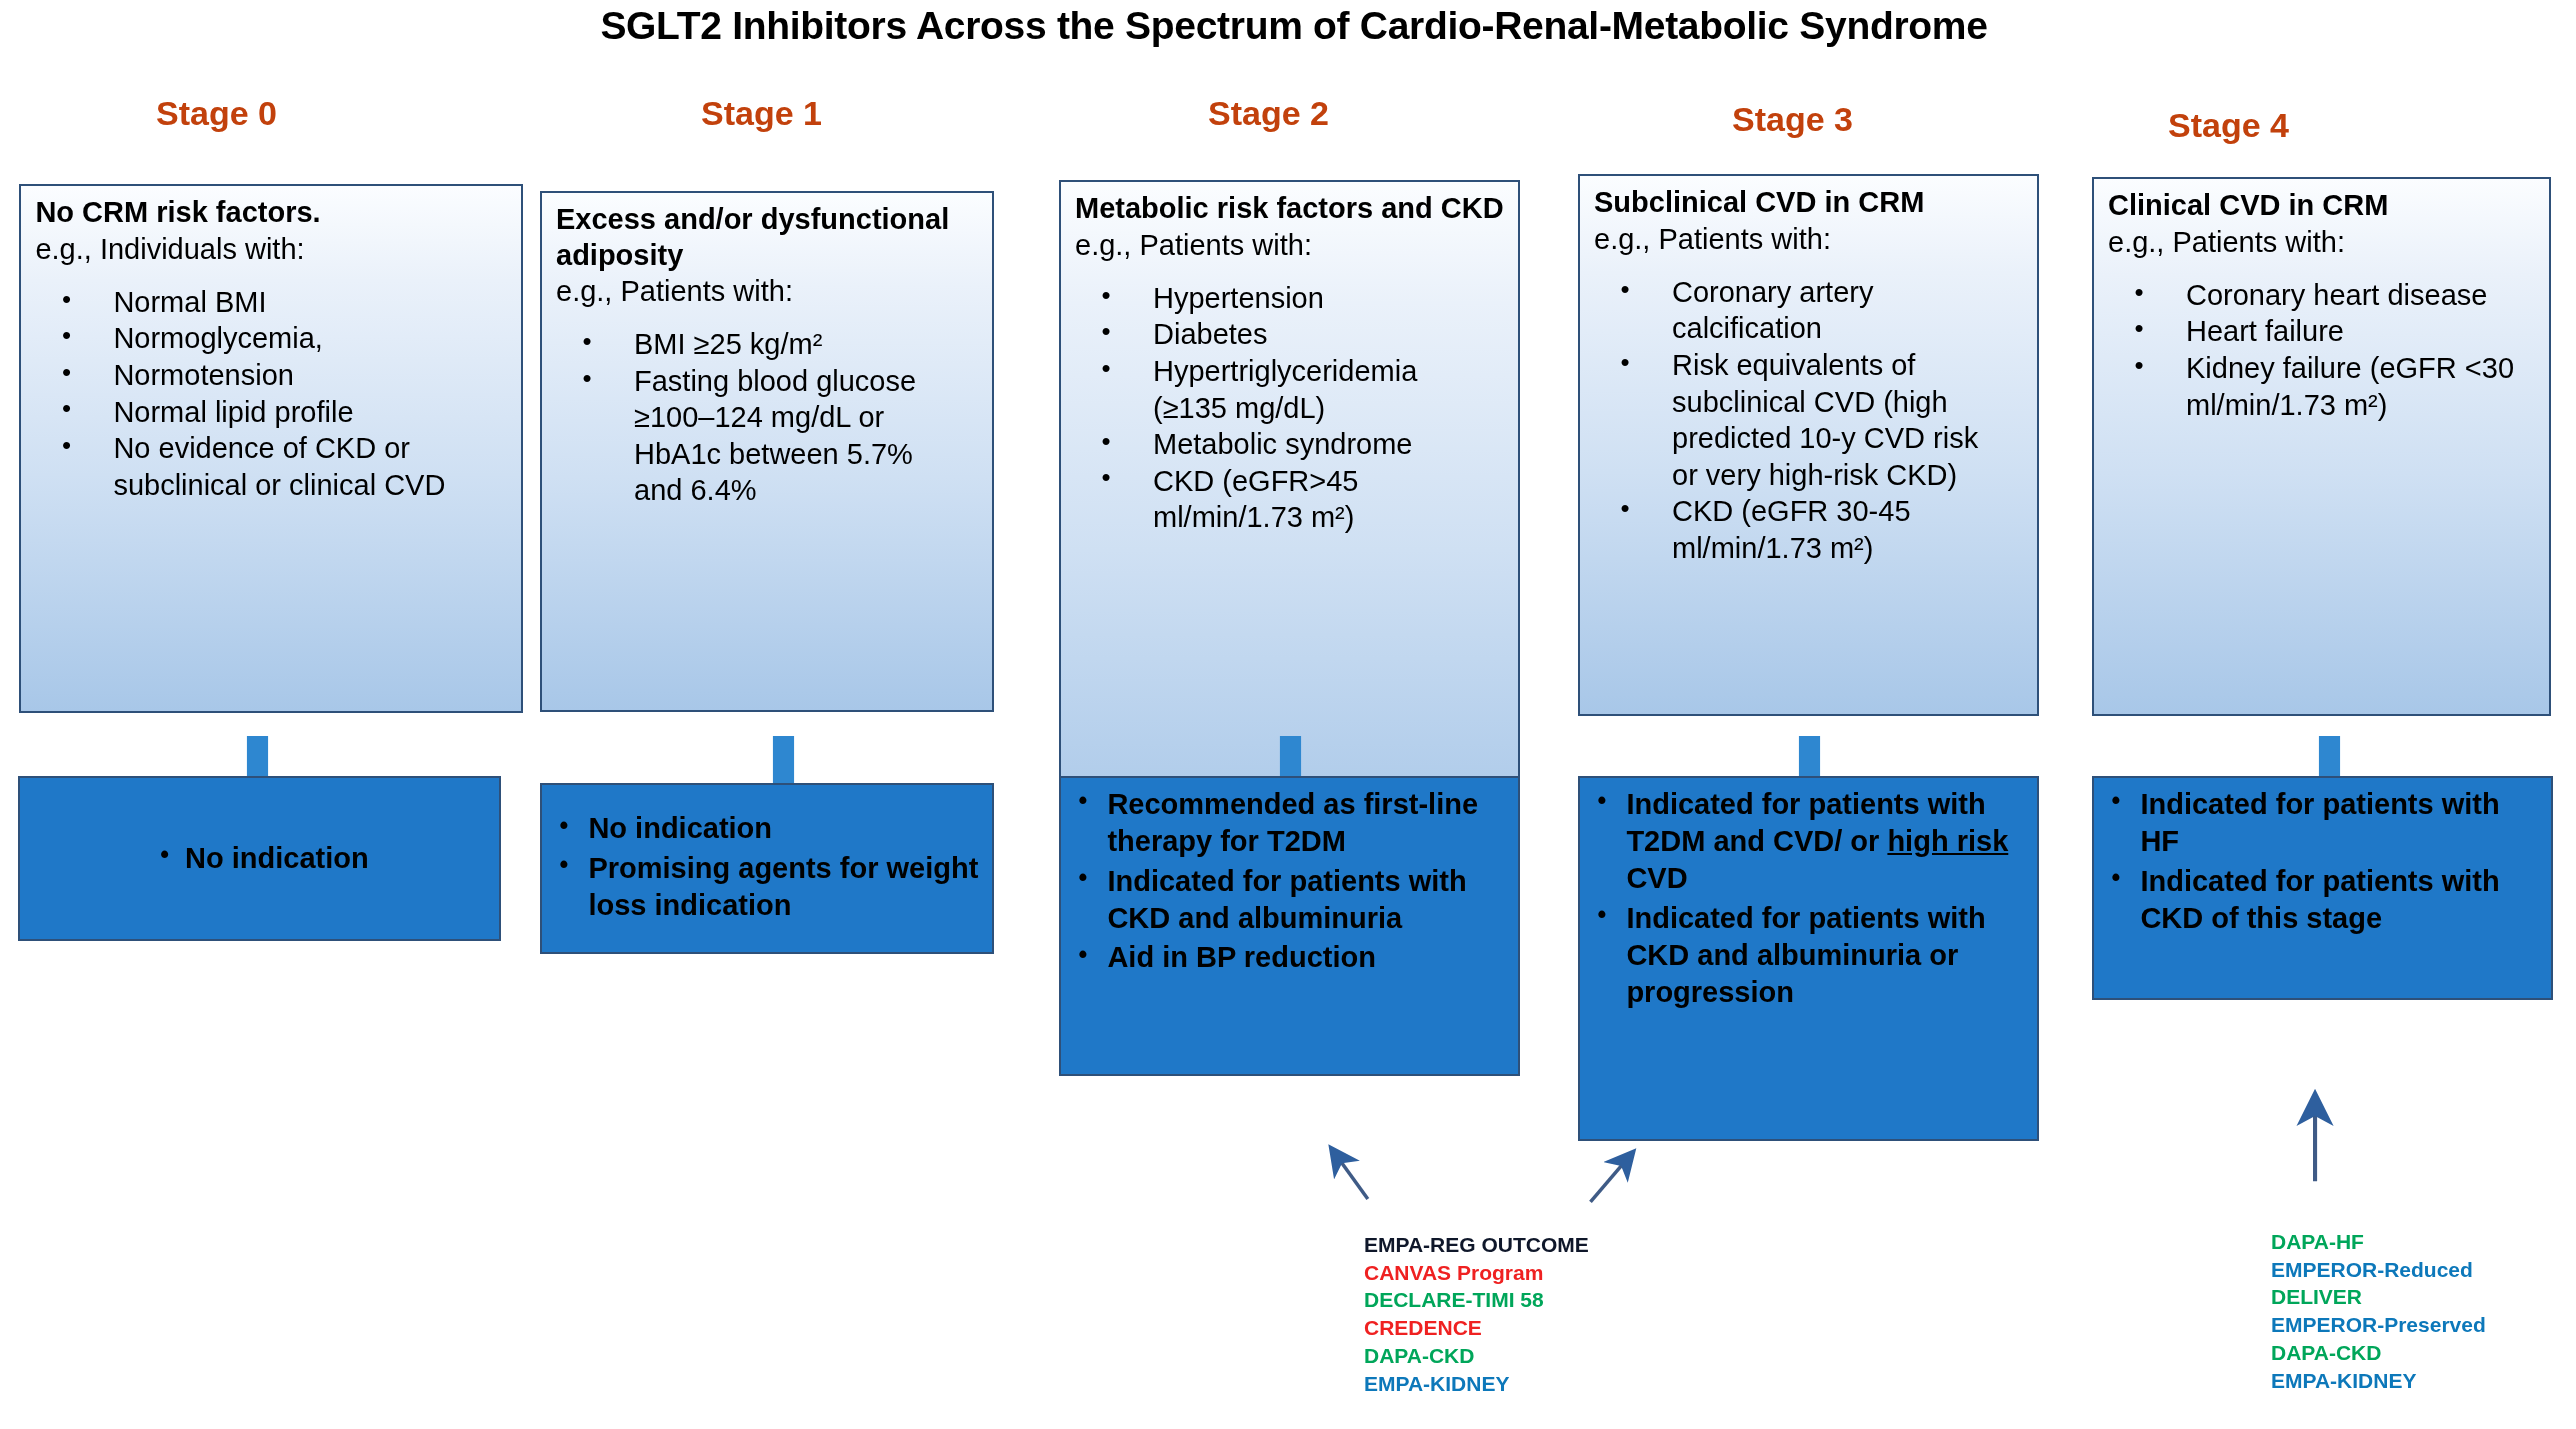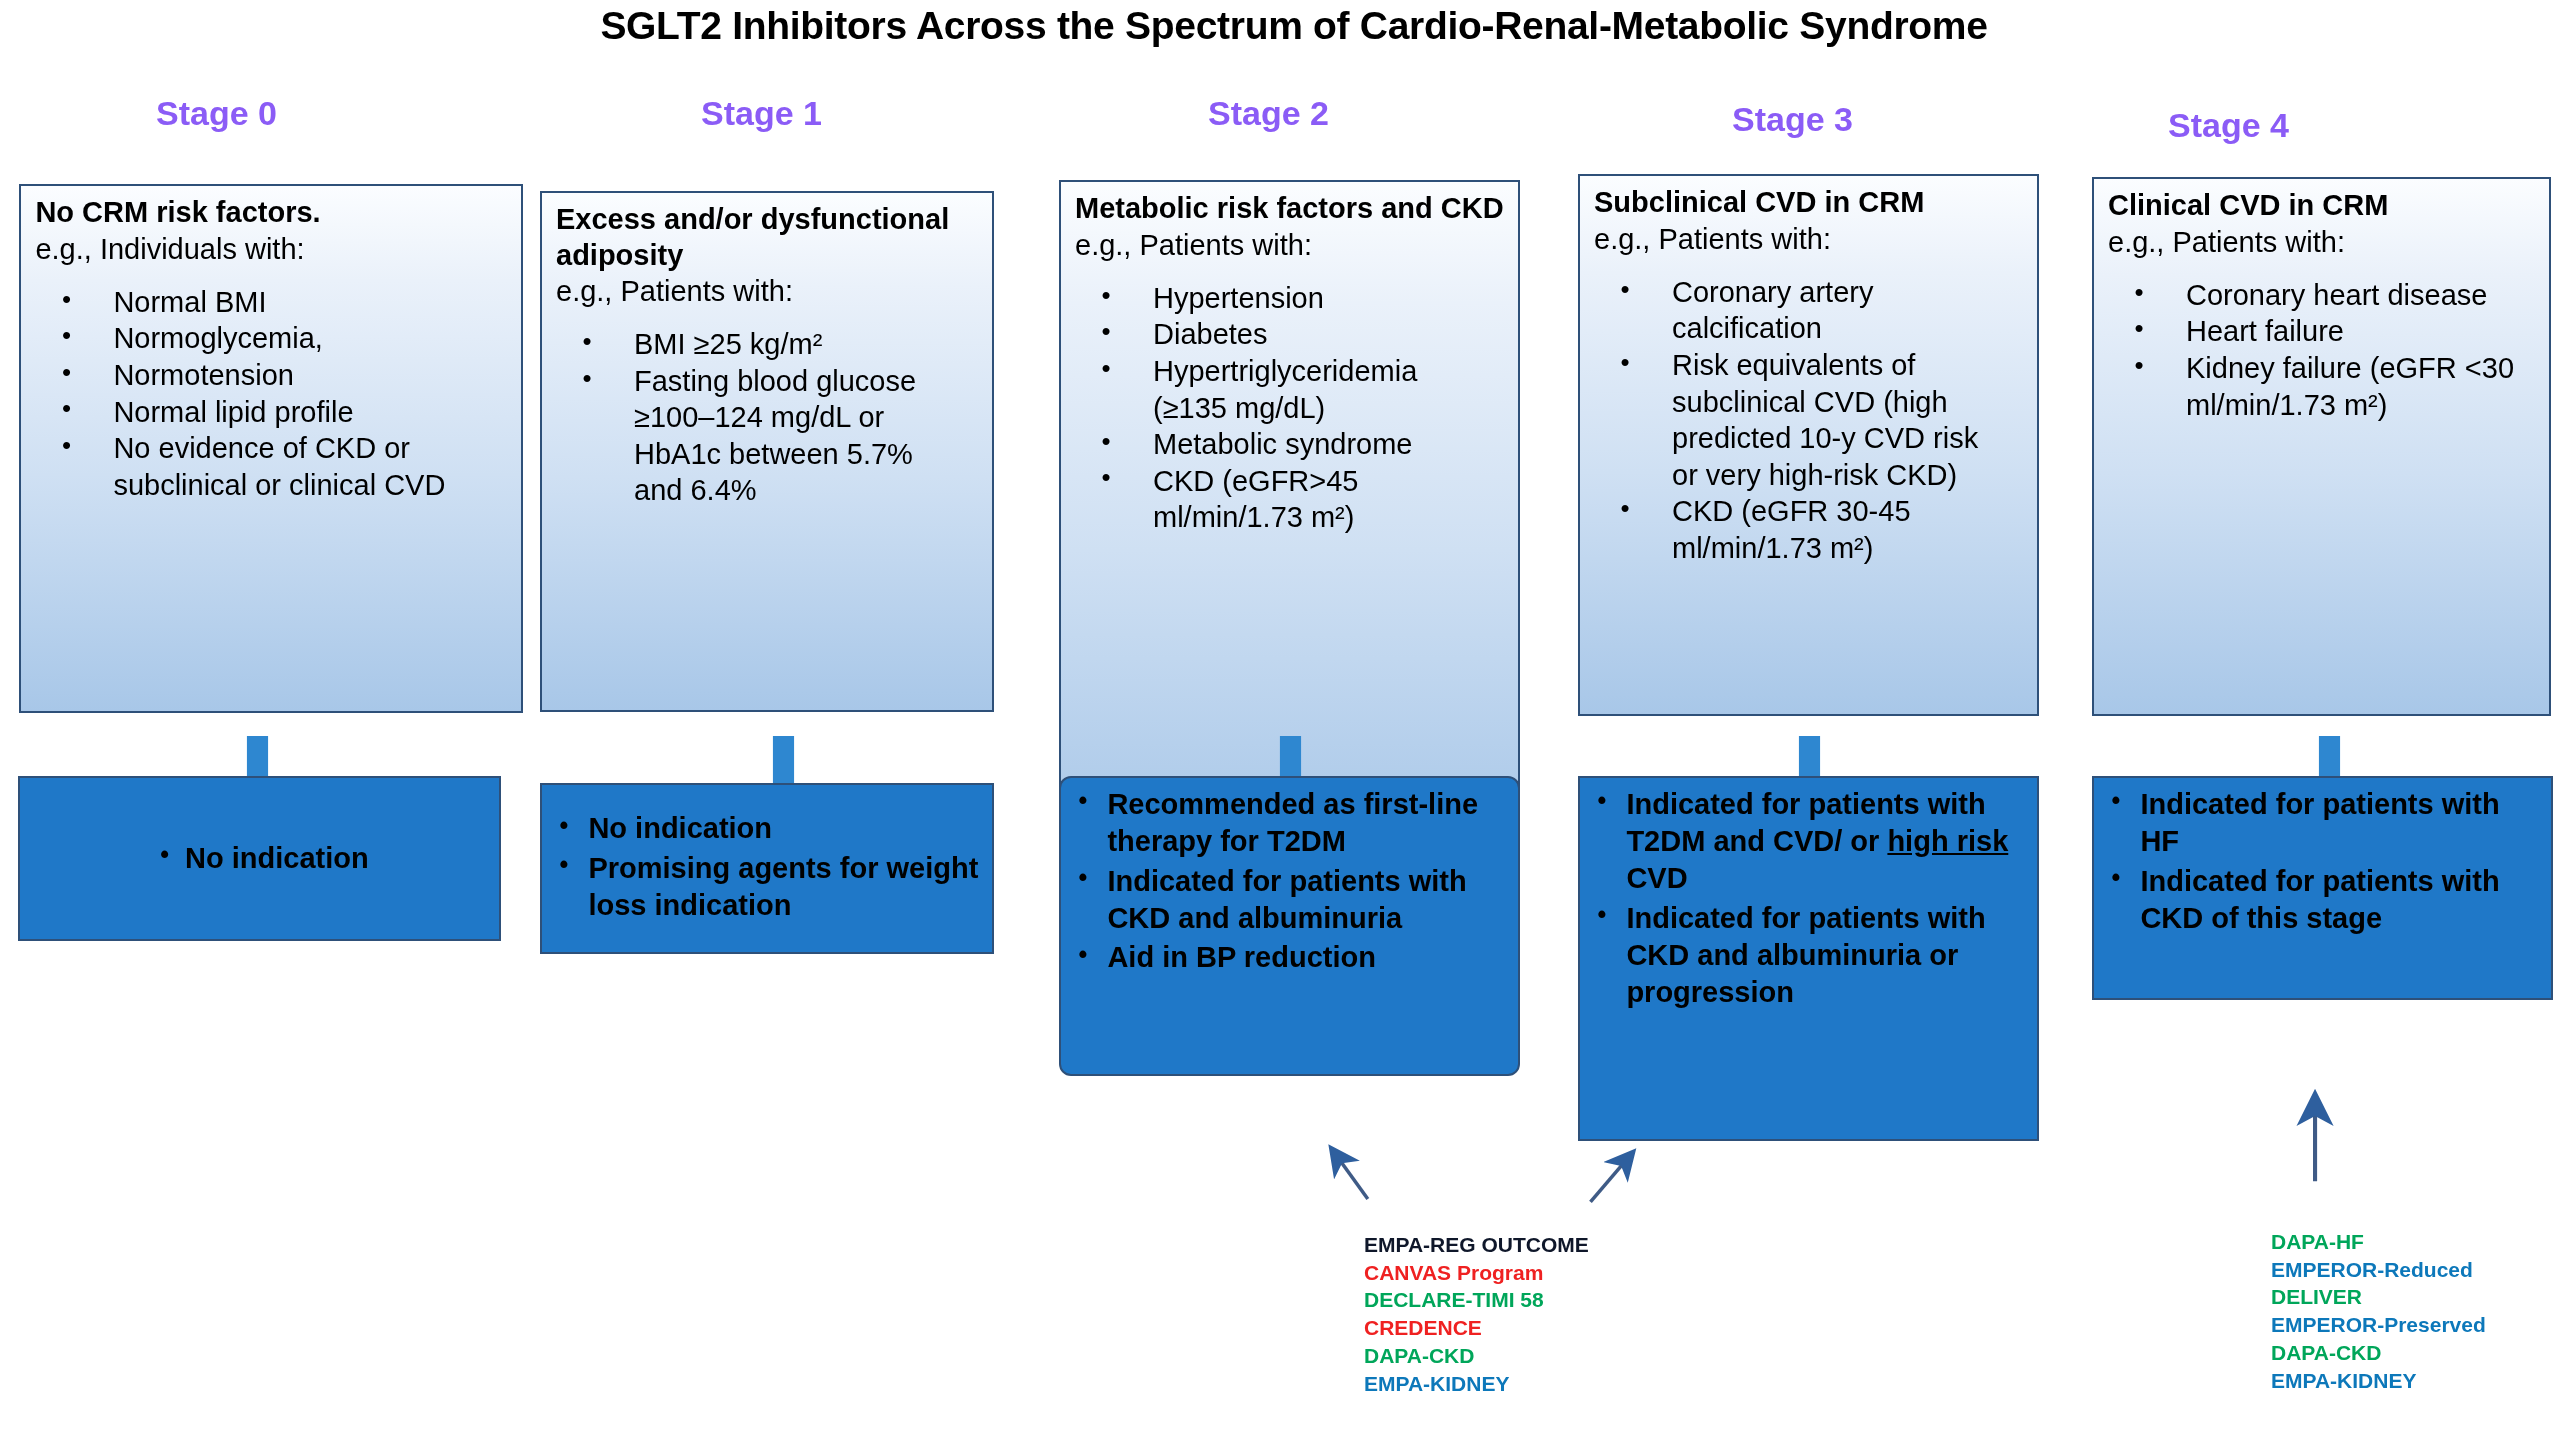--- a/index.html
+++ b/index.html
@@ -31,21 +31,21 @@
     font-weight: bold;
     letter-spacing: -0.3px;
     color: #000000;
   }
 
   
   .stage-header {
     position: absolute;
     font-size: 34px;
     font-weight: bold;
-    color: #8b5cf6;
+    color: #c2410c;
     white-space: nowrap;
   }
 
   
   .crit-box {
     position: absolute;
     box-sizing: border-box;
     border: 2.4px solid #2e5079;
     background: linear-gradient(to bottom, #fbfdff 0%, #eaf1fa 18%, #cfe0f3 55%, #a8c7e8 100%);
     padding: 9.4px 11.8px 5.9px 14px;
@@ -243,21 +243,21 @@
     </ul>
   </div>
 
   <div class="ind-box" style="left: 540px; top: 783px; width: 454px; height: 171px;">
     <ul class="ind-list">
       <li>No indication</li>
       <li>Promising agents for weight loss indication</li>
     </ul>
   </div>
 
-  <div class="ind-box" style="left: 1059px; top: 776px; width: 461px; height: 300px; align-items: flex-start; border-radius: 12px;">
+  <div class="ind-box" style="left: 1059px; top: 776px; width: 461px; height: 300px; align-items: flex-start;">
     <ul class="ind-list">
       <li>Recommended as first-line therapy for T2DM</li>
       <li>Indicated for patients with CKD and albuminuria</li>
       <li>Aid in BP reduction</li>
     </ul>
   </div>
 
   <div class="ind-box" style="left: 1578px; top: 776px; width: 461px; height: 365px; align-items: flex-start;">
     <ul class="ind-list">
       <li>

